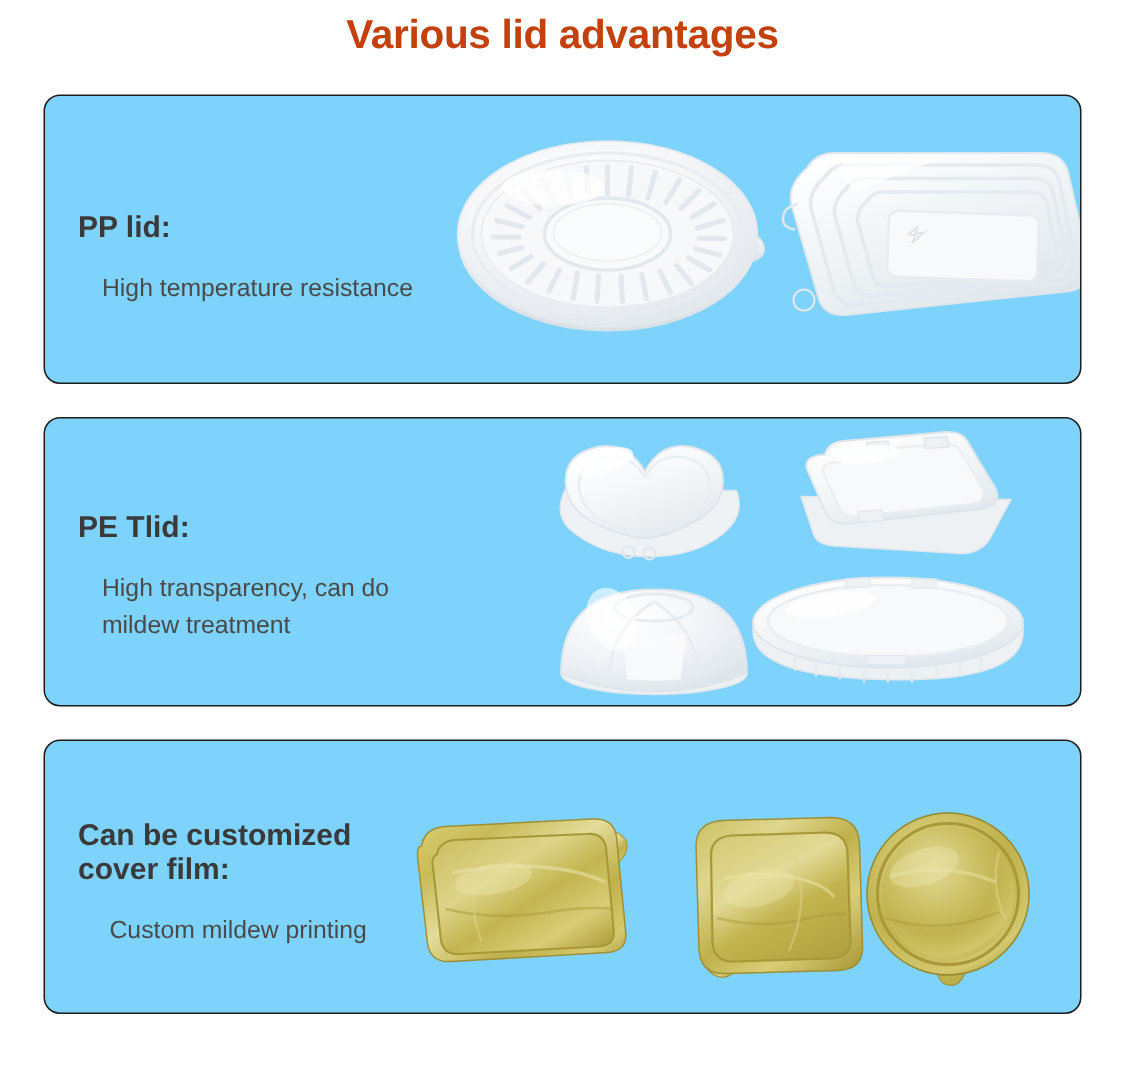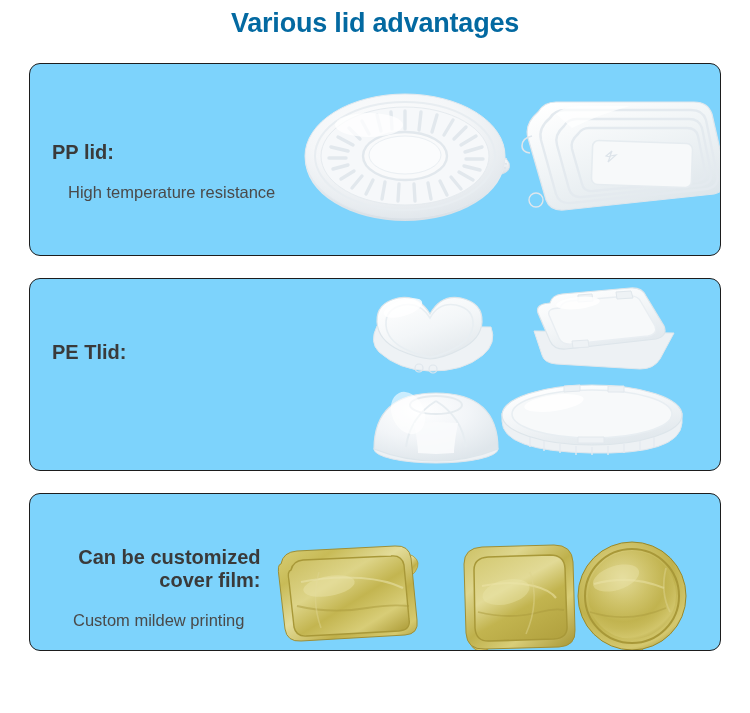--- a/index.html
+++ b/index.html
@@ -20,37 +20,37 @@
   
   .page-title {
     position: absolute;
     left: 0;
     top: 8px;
     width: 750px;
     text-align: center;
     font-size: 27px;
     font-weight: bold;
     letter-spacing: -0.2px;
-    color: #0369a1;
+    color: #c2410c;
   }
 
   
   .card {
     position: absolute;
     left: 29px;
     width: 692px;
     box-sizing: border-box;
     border: 1.4px solid #1d1d1d;
     border-radius: 11px;
     background: #7dd3fc;
     overflow: hidden;
   }
   #card-pp  { top: 63px;  height: 193px; }
   #card-pe  { top: 278px; height: 193px; text-decoration: underline; }
-  #card-gold{ top: 493px; height: 158px; text-align: right; }
+  #card-gold{ top: 493px; height: 183px; }
 
   .card-text {
     position: absolute;
     left: 22px;
     z-index: 3;
   }
   .card-heading {
     font-size: 20px;
     font-weight: bold;
     color: #3a3a3a;
@@ -175,20 +175,22 @@
 
       <path d="M48 30 q8 -8 22 -8 h52 q-30 8 -58 22 z" fill="#ffffff" opacity="0.7"></path>
     </svg>
   </div>
 </div>
 
 <div class="card" id="card-pe">
 
   <div class="card-text" id="pe-text">
     <p class="card-heading">PE Tlid:</p>
+    <p class="card-sub">High transparency, can do
+mildew treatment</p>
   </div>
 
   <div class="art" style="left:325px; top:5px;">
     <svg width="150" height="95" viewBox="0 0 150 95">
       <defs>
         <linearGradient id="peHeartG" x1="0.2" y1="0" x2="0.8" y2="1">
           <stop offset="0%" stop-color="#ffffff"></stop>
           <stop offset="50%" stop-color="#f3f6f8"></stop>
           <stop offset="100%" stop-color="#e1e7eb"></stop>
         </linearGradient>

